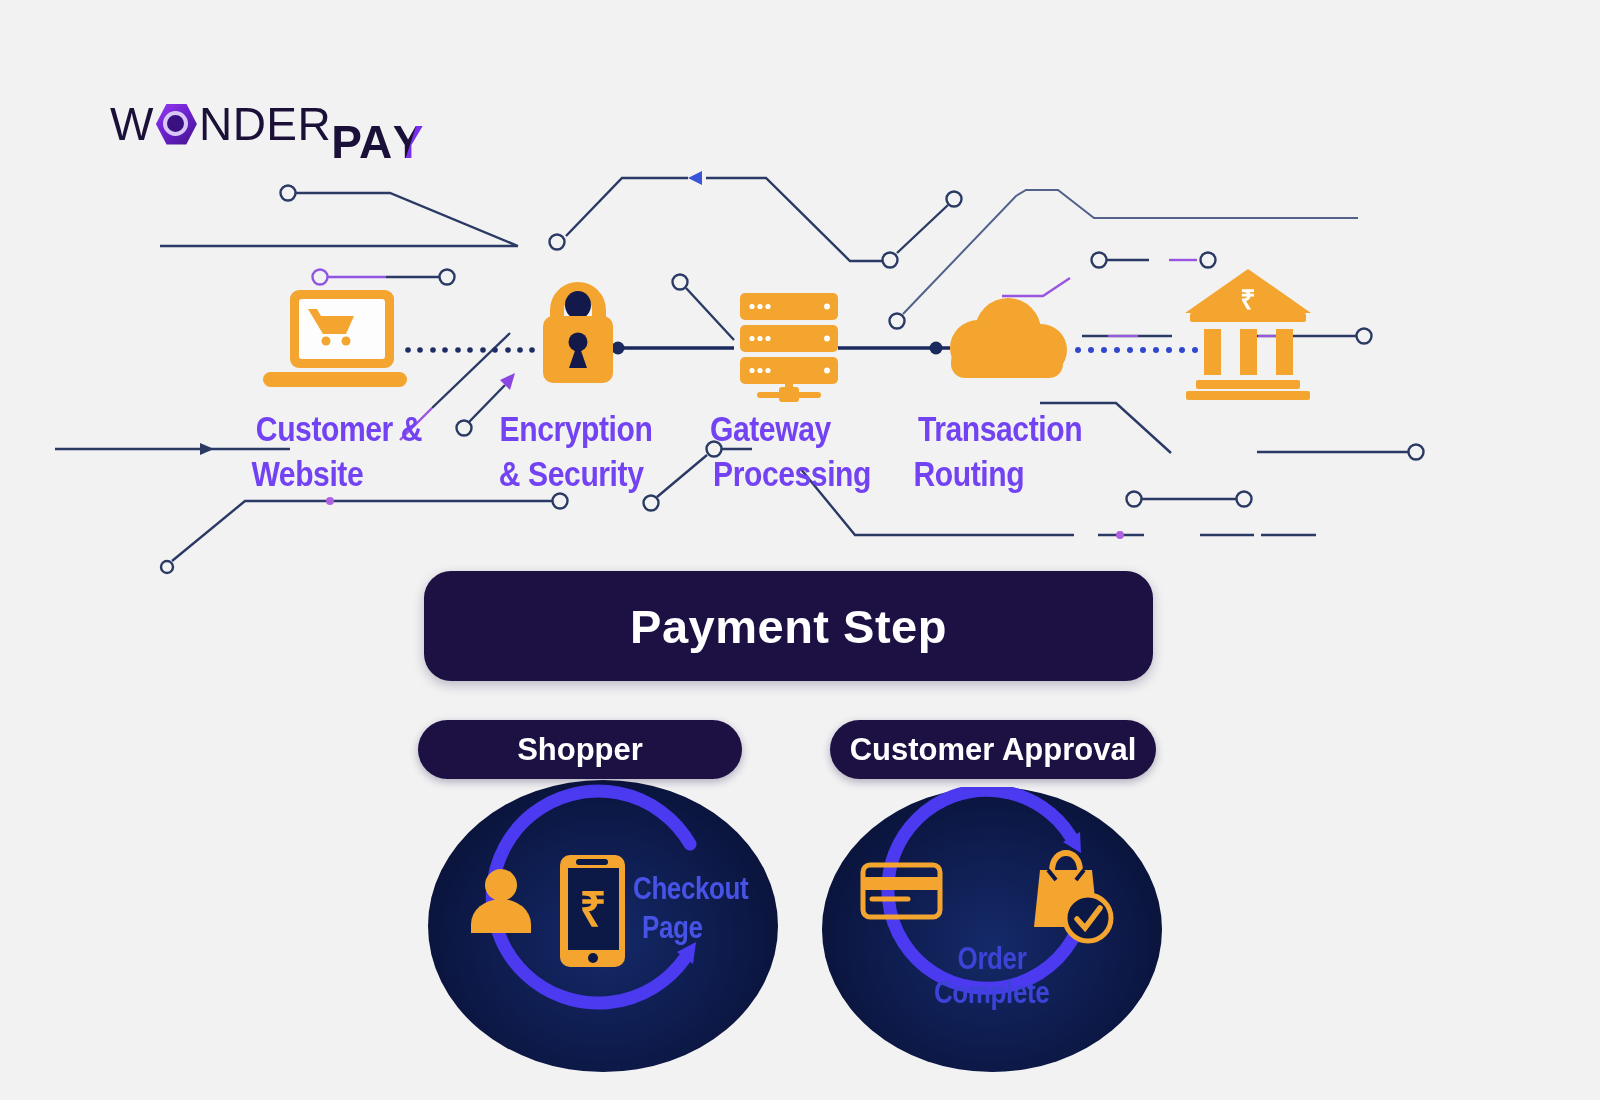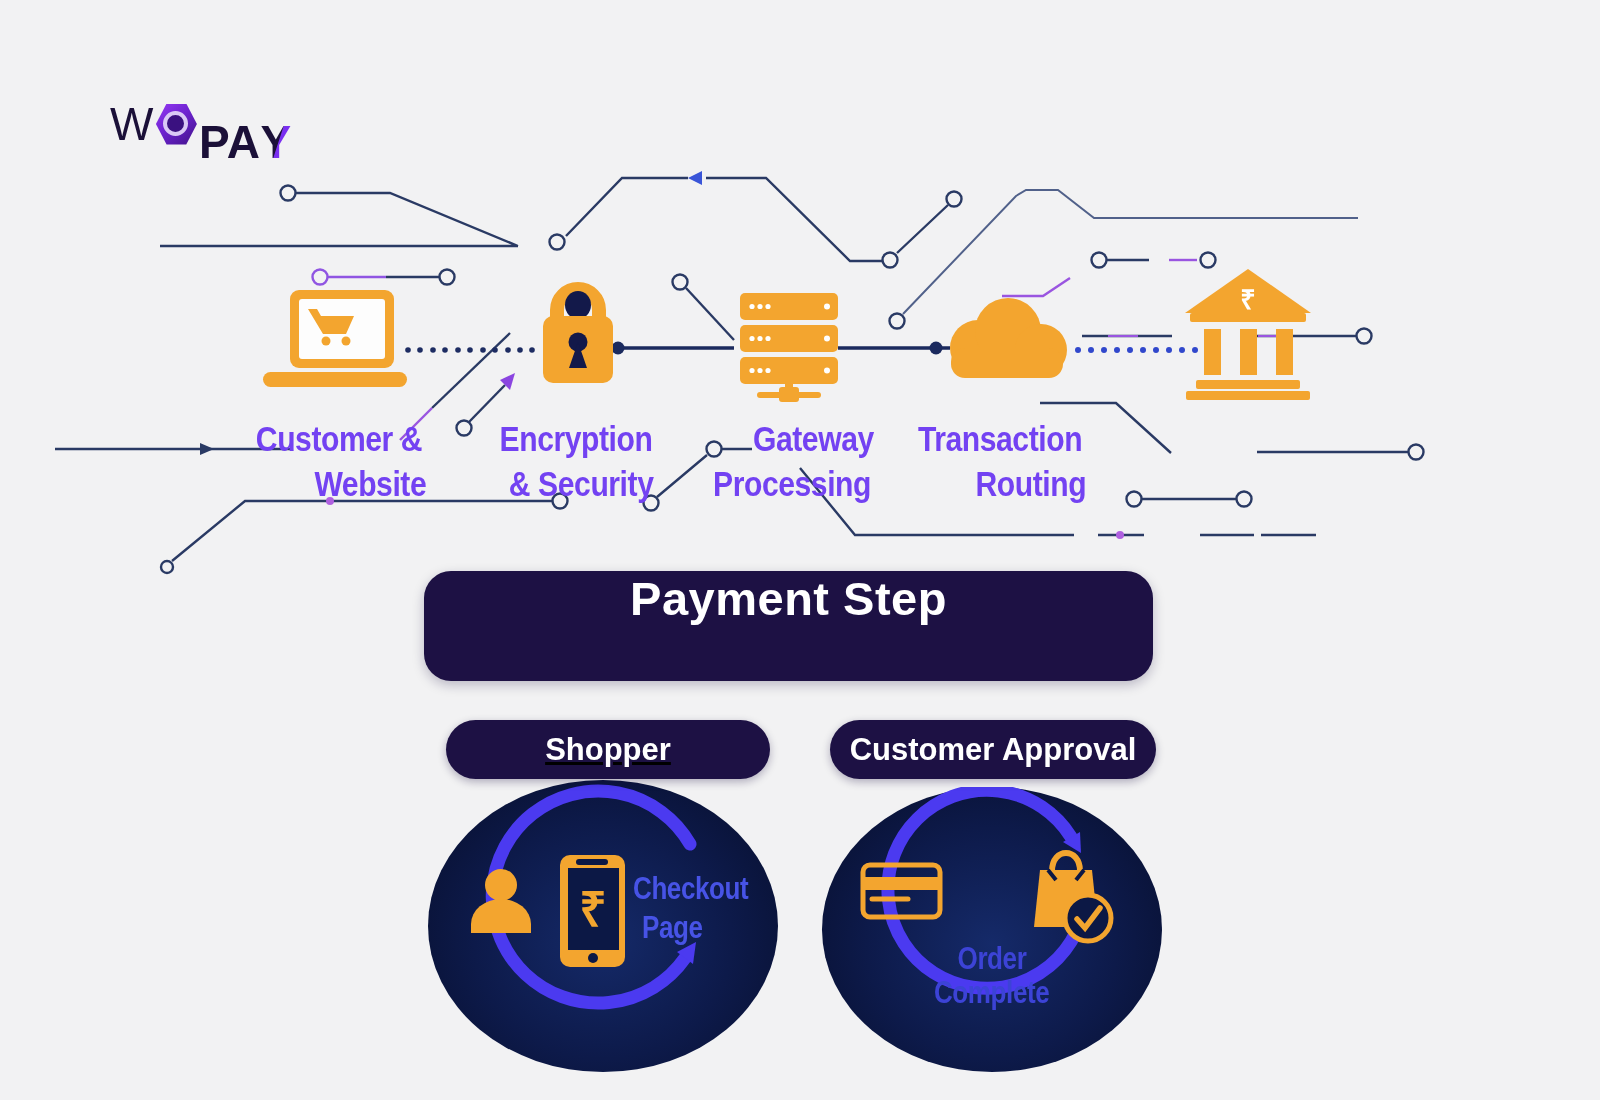--- a/index.html
+++ b/index.html
@@ -12,32 +12,32 @@
   .logo .lt{font-weight:normal;}
   .logo b{font-weight:bold;margin-top:35px;}
   .hex{position:relative;width:41px;height:41px;margin:0 2px;display:inline-block;
        background:linear-gradient(140deg,#9136f0 5%,#6d23cf 45%,#45148f 95%);
        clip-path:polygon(26% 0%,74% 0%,100% 50%,74% 100%,26% 100%,0% 50%);}
   .hex .ring{position:absolute;left:50%;top:50%;width:17px;height:17px;margin:-13px 0 0 -13px;
        border:4.5px solid #d9c8f5;border-radius:50%;background:#3a1180;}
   .logo .y{background:linear-gradient(108deg,#1b1038 54%,#7a2ff0 56%);
        -webkit-background-clip:text;background-clip:text;color:transparent;}
   
-  .nl{position:absolute;top:416px;transform:translateX(-50%);text-align:right;z-index:2;}
+  .nl{position:absolute;top:406px;transform:translateX(-50%);text-align:left;z-index:2;}
   .nl .in{display:inline-block;transform:scaleX(.86);transform-origin:50% 50%;white-space:nowrap;
         font-weight:bold;font-size:35px;line-height:45px;color:#7342f2;letter-spacing:-.5px;}
   
   .banner{position:absolute;left:424px;top:571px;width:729px;height:110px;background:#1d1144;
-        border-radius:27px;display:flex;align-items:flex-start;justify-content:center;z-index:5;
+        border-radius:27px;display:flex;align-items:center;justify-content:center;z-index:5;
         box-shadow:0 4px 12px rgba(20,10,60,.25);}
   .banner span{color:#fff;font-weight:bold;font-size:47px;letter-spacing:.5px;}
   .pill{position:absolute;top:720px;height:59px;background:#1d1144;border-radius:30px;z-index:6;
         display:flex;align-items:center;justify-content:center;box-shadow:0 3px 8px rgba(20,10,60,.3);}
   .pill span{color:#fff;font-weight:bold;font-size:31px;}
-  #pill-shopper{left:446px;width:324px;text-decoration:underline;}
+  #pill-shopper{left:418px;width:324px;}
   #pill-approval{left:830px;width:326px;}
   
   .badge{position:absolute;border-radius:50%;z-index:3;
         background:radial-gradient(ellipse at 50% 55%,#152a69 0%,#0d1a4a 52%,#081031 88%,#070d28 100%);}
   #badge-shopper{left:428px;top:780px;width:350px;height:292px;}
   #badge-approval{left:822px;top:787px;width:340px;height:285px;}
   .badge svg{position:absolute;left:0;top:0;}
   .cap{position:absolute;z-index:4;}
   .cap .in{display:inline-block;transform:scaleX(.84);transform-origin:0 50%;white-space:nowrap;
         font-weight:bold;font-size:31px;color:#4753e6;letter-spacing:-.5px;}
@@ -49,20 +49,21 @@
 </head>
 <body>
 
 <div id="stage">
 
   <div class="logo">
     <span class="lt">W</span>
     <span class="hex">
         <span class="ring"></span>
       </span>
+    <span class="lt">NDER</span>
     <b>PA</b>
     <b class="y">Y</b>
   </div>
 
   <svg width="1600" height="1100" viewBox="0 0 1600 1100" style="position:absolute;left:0;top:0;z-index:1">
 
     <g stroke="#2a3a64" stroke-width="2.4" fill="none">
       <path d="M296,193 H390 L518,246 M160,246 H518"></path>
       <path d="M328,277 H386" stroke="#9055e2"></path>
       <path d="M386,277 H439"></path>

